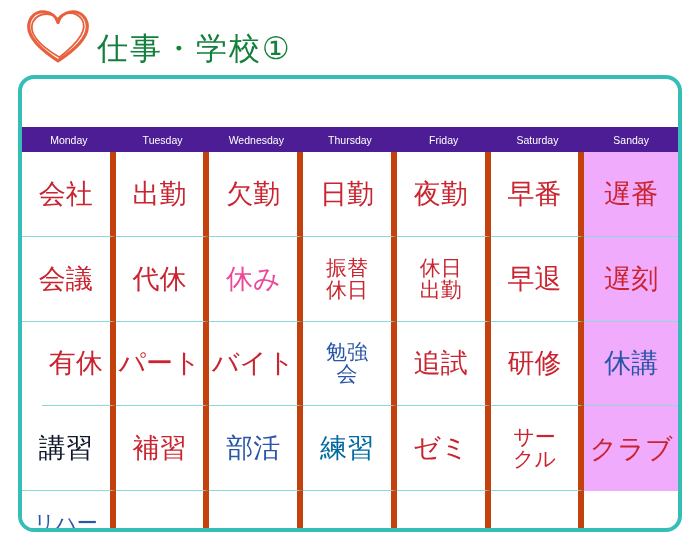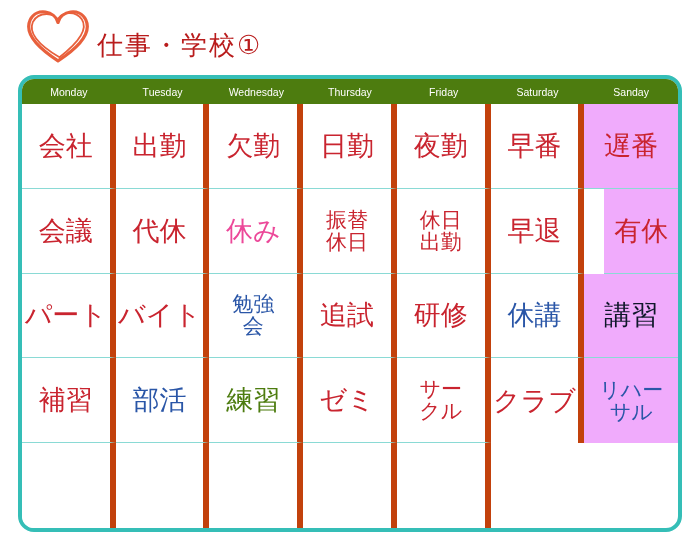--- a/index.html
+++ b/index.html
@@ -3,32 +3,32 @@
 <meta charset="utf-8">
 <style>
   html,body{margin:0;padding:0;}
   body{
     width:700px;height:559px;position:relative;background:#ffffff;
     font-family:"DejaVu Sans","Liberation Sans",sans-serif;overflow:hidden;
   }
   
   .logo{position:absolute;left:22px;top:4px;width:72px;height:64px;}
   .page-title{
-    position:absolute;left:97px;top:28px;font-size:26px;color:#b91c1c;
+    position:absolute;left:97px;top:28px;font-size:31px;color:#15803d;
     letter-spacing:2px;font-weight:500;
   }
   
   .sched{
     position:absolute;left:18px;top:75px;width:664px;height:457px;
     box-sizing:border-box;border:4px solid #35beb7;border-radius:16px;
     overflow:hidden;background:#ffffff;
   }
   .thead{
     display:grid;grid-template-columns:repeat(7,1fr);
-    background:#4d7c0f;height:25px;align-items:center;
+    background:#4c1d95;height:25px;align-items:center;margin-top:48px;
   }
   .th{
     color:#ffffff;font-size:10.5px;text-align:center;
     font-family:"Liberation Sans",sans-serif;
   }
   .tbody{
     display:grid;grid-template-columns:repeat(7,1fr);
     grid-template-rows:repeat(5,1fr);height:424px;
   }
   .cell{
@@ -70,32 +70,33 @@
       <div class="cell" style="color: rgb(201, 36, 47);">早番</div>
       <div class="cell" style="color: rgb(201, 36, 47);">遅番</div>
       <div class="cell" style="color: rgb(201, 36, 47);">会議</div>
       <div class="cell" style="color: rgb(201, 36, 47);">代休</div>
       <div class="cell" style="color: #ec4899;">休み</div>
       <div class="cell two-line" style="color: rgb(201, 36, 47);">振替
 休日</div>
       <div class="cell two-line" style="color: rgb(201, 36, 47);">休日
 出勤</div>
       <div class="cell" style="color: rgb(201, 36, 47);">早退</div>
+      <div class="cell" style="color: rgb(201, 36, 47);">遅刻</div>
       <div class="cell" style="color: rgb(201, 36, 47); margin-left: 20px;">有休</div>
       <div class="cell" style="color: rgb(201, 36, 47);">パート</div>
       <div class="cell" style="color: rgb(201, 36, 47);">バイト</div>
       <div class="cell two-line" style="color: rgb(42, 86, 167);">勉強
 会</div>
       <div class="cell" style="color: rgb(201, 36, 47);">追試</div>
       <div class="cell" style="color: rgb(201, 36, 47);">研修</div>
       <div class="cell" style="color: rgb(42, 86, 167);">休講</div>
       <div class="cell" style="color: #0f172a;">講習</div>
       <div class="cell" style="color: rgb(201, 36, 47);">補習</div>
       <div class="cell" style="color: rgb(42, 86, 167);">部活</div>
-      <div class="cell" style="color: #4d7c0f;">練習</div>
+      <div class="cell" style="color: #0369a1;">練習</div>
       <div class="cell" style="color: rgb(201, 36, 47);">ゼミ</div>
       <div class="cell two-line" style="color: rgb(201, 36, 47);">サー
 クル</div>
       <div class="cell" style="color: rgb(201, 36, 47);">クラブ</div>
       <div class="cell two-line" style="color: rgb(42, 86, 167); text-align: center;">リハー
 サル</div>
       <div class="cell"></div>
       <div class="cell"></div>
       <div class="cell"></div>
       <div class="cell"></div>

